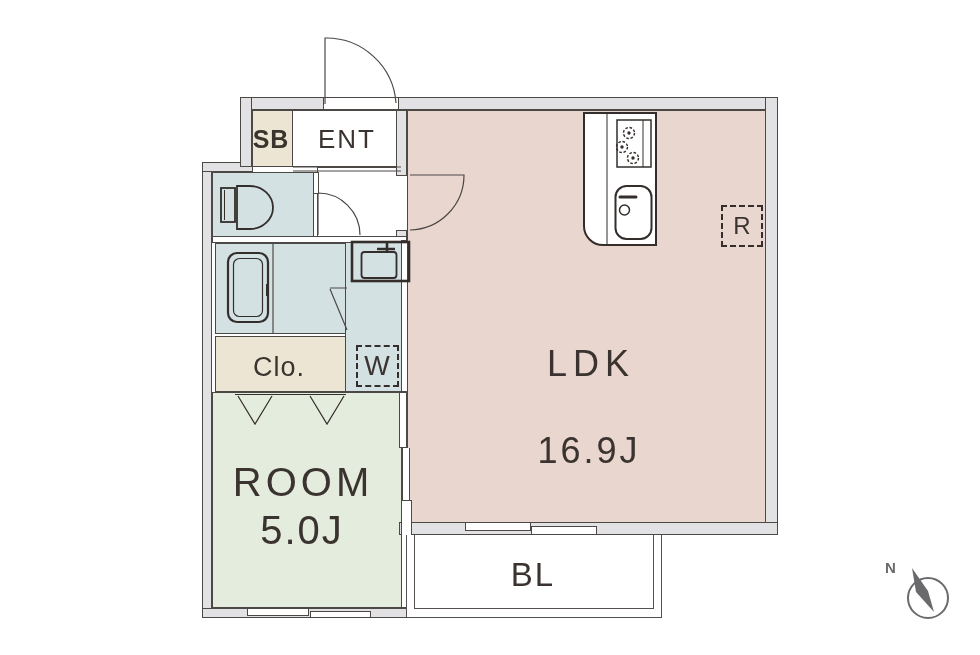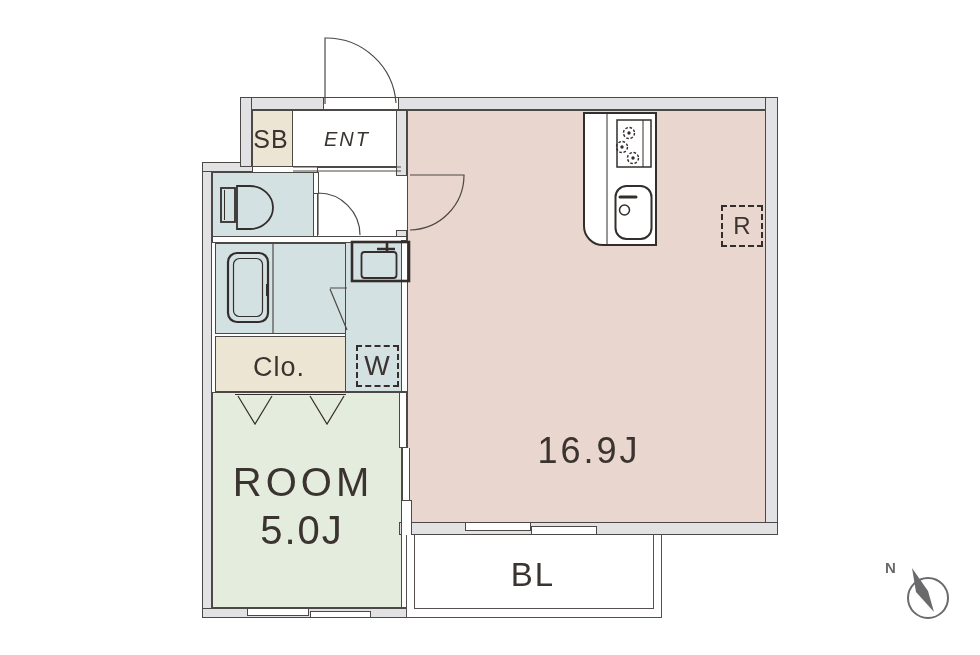--- a/index.html
+++ b/index.html
@@ -129,22 +129,23 @@
       <path class="iln" stroke-width="2.6" d="M377,249 H395 M387,242.5 V252"></path>
     </g>
 
     <g>
       <circle class="cmp-s" stroke-width="2" cx="928" cy="598" r="20"></circle>
       <polygon class="cmp-f" points="912,568 928,591 934,612 916,592"></polygon>
       <text class="cmp-t" x="885" y="573">N</text>
     </g>
   </svg>
 
-  <div class="lbl" style="left:271px; top:139px; font-size:25px; letter-spacing:1px;">SB</div>
-  <div class="lbl" style="left:347px; top:139px; font-size:20px; letter-spacing:2px;font-style:italic;">ENT</div>
+  <div class="lbl" style="left:271px; top:139px; font-size:25px; letter-spacing:1px;font-weight:bold;">SB</div>
+  <div class="lbl" style="left:347px; top:139px; font-size:26px; letter-spacing:2px;">ENT</div>
+  <div class="lbl" style="left:591px; top:364px; font-size:36px; letter-spacing:6px;">LDK</div>
   <div class="lbl" style="left:589px; top:407px; font-size:36px; letter-spacing:3px;margin-top:44px;">16.9J</div>
   <div class="lbl" style="left:303px; top:482px; font-size:40px; letter-spacing:4px;">ROOM</div>
   <div class="lbl" style="left:302px; top:530px; font-size:40px; letter-spacing:2px;text-align:center;">5.0J</div>
   <div class="lbl" style="left:279px; top:367px; font-size:27px; letter-spacing:1px;">Clo.</div>
   <div class="lbl" style="left:377px; top:366px; font-size:27px;">W</div>
   <div class="lbl" style="left:742px; top:226px; font-size:24px;">R</div>
   <div class="lbl" style="left:533px; top:574px; font-size:33px; letter-spacing:2px;">BL</div>
 </div>
 
 </body></html>

